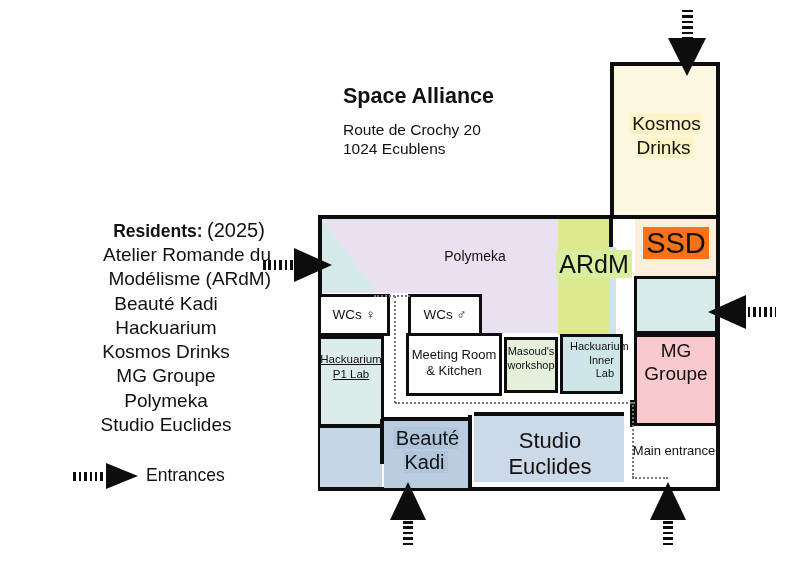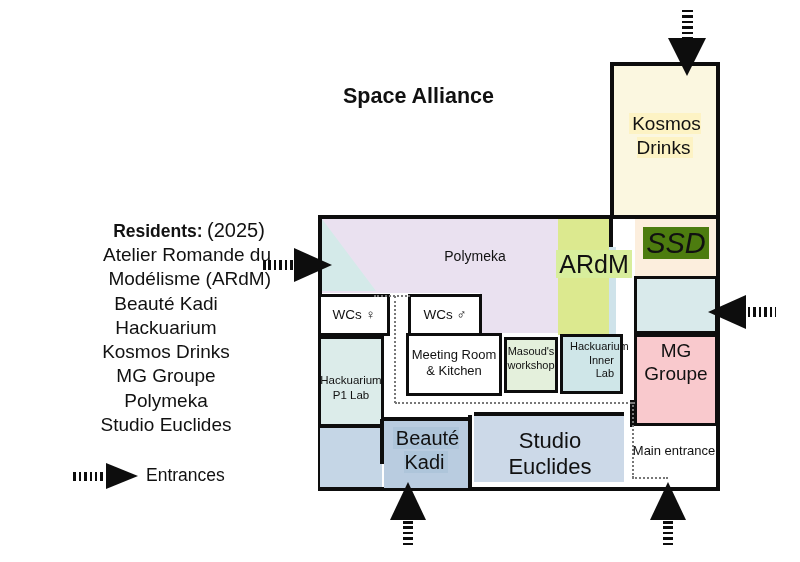--- a/index.html
+++ b/index.html
@@ -25,20 +25,24 @@
   .narrow{max-width:210px;margin:0 auto;text-align:right;}
 </style>
 </head>
 <body>
 
 <div id="canvas">
 
   <div class="abs" style="left:343px;top:82px;width:240px;">
     <div style="font-size:21.5px;font-weight:bold;line-height:28px;">
       <div>Space Alliance</div>
+    </div>
+    <div style="font-size:15.5px;line-height:19px;margin-top:10px;">
+      <div>Route de Crochy 20</div>
+      <div>1024 Ecublens</div>
     </div>
   </div>
 
   <div class="lbl" style="left:0;top:219px;width:332px;padding-left:23px;">
     <span style="font-size:17.5px;font-weight:bold;">Residents:</span>
     <span style="font-size:20px;">(2025)</span>
   </div>
   <div class="lbl" style="left:10px;top:243px;width:312px;font-size:19px;line-height:24.3px;">
     <div class="narrow">Atelier Romande du Modélisme (ARdM)</div>
     <div>Beauté Kadi</div>
@@ -84,31 +88,31 @@
   <div class="dot-h" style="left:374px;top:295px;width:36px;"></div>
   <div class="dot-v" style="left:394px;top:296px;height:107px;"></div>
   <div class="dot-h" style="left:395px;top:402px;width:240px;"></div>
   <div class="dot-v" style="left:632px;top:402px;height:76px;"></div>
   <div class="dot-h" style="left:632px;top:477px;width:36px;"></div>
 
   <div class="lbl" style="left:612px;top:112px;width:106px;font-size:19px;line-height:23.5px;">
     <span class="hl" style="background-color: rgb(253, 243, 196);">Kosmos Drinks</span>
   </div>
   <div class="lbl" style="left:632px;top:227px;width:88px;font-size:29px;">
-    <span class="hl" style="background-color: #4d7c0f; font-style: italic;">SSD</span>
+    <span class="hl" style="background-color: #f97316;">SSD</span>
   </div>
   <div class="lbl" style="left:550px;top:250px;width:88px;font-size:25px;">
     <span class="hl" style="background-color: rgb(216, 238, 156);">ARdM</span>
   </div>
   <div class="lbl" style="left:415px;top:248px;width:120px;font-size:14px;">Polymeka</div>
   <div class="lbl" style="left:634px;top:340px;width:84px;font-size:19px;line-height:22.5px;">MG Groupe</div>
   <div class="lbl" style="left:632px;top:443px;width:84px;font-size:13px;line-height:15.5px;">Main entrance</div>
   <div class="lbl" style="left:321px;top:307px;width:66px;font-size:13.5px;">WCs ♀</div>
   <div class="lbl" style="left:411px;top:307px;width:68px;font-size:13.5px;">WCs ♂</div>
-  <div class="lbl" style="left:320px;top:373px;width:62px;font-size:11.5px;line-height:14.5px;">Hackuarium P1 Lab</div>
+  <div class="lbl" style="left:320px;top:352px;width:62px;font-size:11.5px;line-height:14.5px;text-decoration:underline;">Hackuarium P1 Lab</div>
   <div class="lbl" style="left:410px;top:347px;width:88px;font-size:13px;line-height:16px;">Meeting Room &amp; Kitchen</div>
   <div class="lbl" style="left:506px;top:345px;width:50px;font-size:11px;line-height:13.5px;">Masoud's workshop</div>
   <div class="lbl" style="left:570px;top:340px;width:44px;font-size:11px;line-height:13.5px;text-align:right;">Hackuarium Inner Lab</div>
   <div class="lbl" style="left:380px;top:427px;width:92px;font-size:20px;line-height:23.5px;">
     <span class="hl" style="background-color: rgb(174, 197, 218);">Beauté Kadi</span>
   </div>
   <div class="lbl" style="left:478px;top:428px;width:144px;font-size:22px;line-height:26px;">Studio Euclides</div>
 
   <div class="tail-v" style="left:682px;top:10px;width:11px;height:30px;"></div>
   <div class="tri head-down" style="left:668px;top:38px;"></div>

